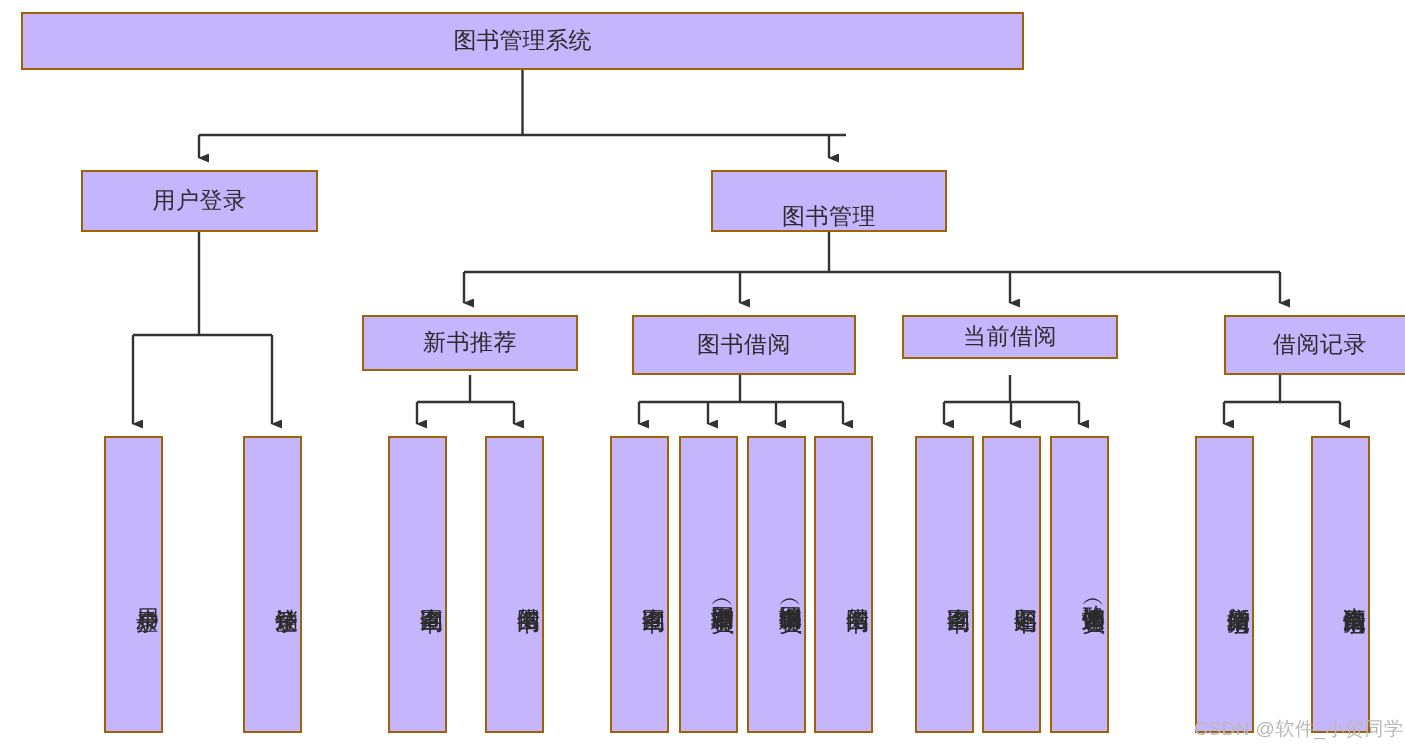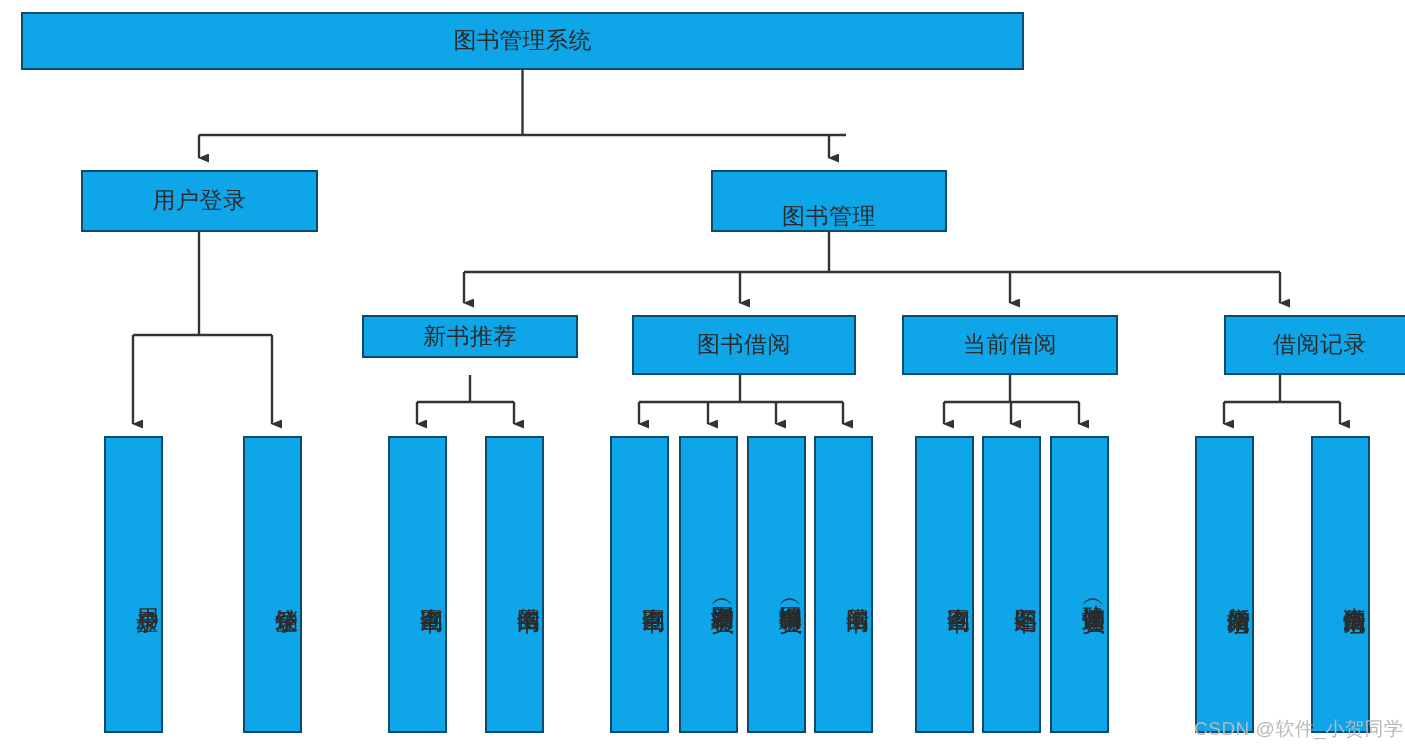--- a/index.html
+++ b/index.html
@@ -20,22 +20,22 @@
   #diagram-svg {
     position: absolute;
     left: 0;
     top: 0;
     width: 1405px;
     height: 747px;
   }
   .node-box {
     position: absolute;
     box-sizing: border-box;
-    background: #0ea5e9;
-    border: 2px solid #0c4a6e;
+    background: #c4b5fd;
+    border: 2px solid #a16207;
     display: flex;
     align-items: center;
     justify-content: center;
     color: #2b2b2b;
     line-height: 1.18;
   }
   .node-h {
     font-size: 23px;
     letter-spacing: 0.5px;
   }
@@ -126,27 +126,27 @@
     <span>图书管理系统</span>
   </div>
 
   <div class="node-box node-h" style="left:81px; top:170px; width:237px; height:62px;">
     <span>用户登录</span>
   </div>
   <div class="node-box node-h" style="left:711px; top:170px; width:236px; height:62px;align-items:flex-end;">
     <span>图书管理</span>
   </div>
 
-  <div class="node-box node-h" style="left:362px; top:315px; width:216px; height:43px;">
+  <div class="node-box node-h" style="left:362px; top:315px; width:216px; height:56px;">
     <span>新书推荐</span>
   </div>
   <div class="node-box node-h" style="left:632px; top:315px; width:224px; height:60px;">
     <span>图书借阅</span>
   </div>
-  <div class="node-box node-h" style="left:902px; top:315px; width:216px; height:60px;">
+  <div class="node-box node-h" style="left:902px; top:315px; width:216px; height:44px;">
     <span>当前借阅</span>
   </div>
   <div class="node-box node-h" style="left:1224px; top:315px; width:192px; height:60px;">
     <span>借阅记录</span>
   </div>
 
   <div class="node-box node-v" style="left:104px; top:436px; width:59px; height:297px;">
     <span class="vtext">用户登录</span>
   </div>
   <div class="node-box node-v" style="left:243px; top:436px; width:59px; height:297px;">

